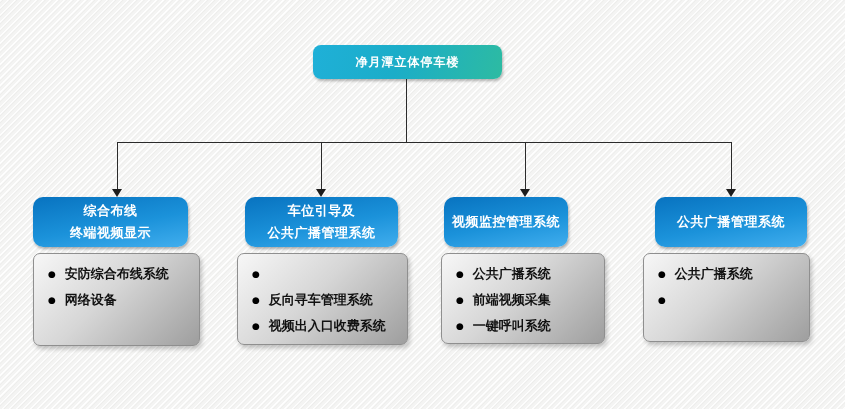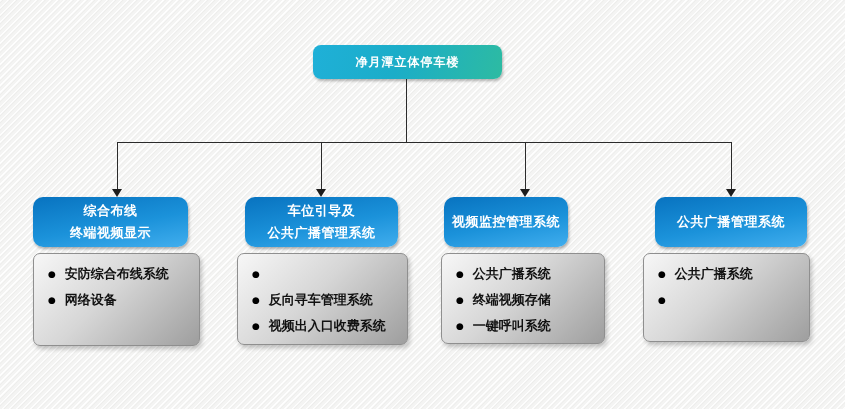--- a/index.html
+++ b/index.html
@@ -154,21 +154,21 @@
         <span>视频出入口收费系统</span>
       </div>
     </div>
   <div class="detail-box gb3">
       <div class="item">
         <span class="bullet">●</span>
         <span>公共广播系统</span>
       </div>
       <div class="item">
         <span class="bullet">●</span>
-        <span>终端视频存储</span>
+        <span>前端视频采集</span>
       </div>
       <div class="item">
         <span class="bullet">●</span>
         <span>一键呼叫系统</span>
       </div>
     </div>
   <div class="detail-box gb4">
       <div class="item">
         <span class="bullet">●</span>
         <span>公共广播系统</span>

